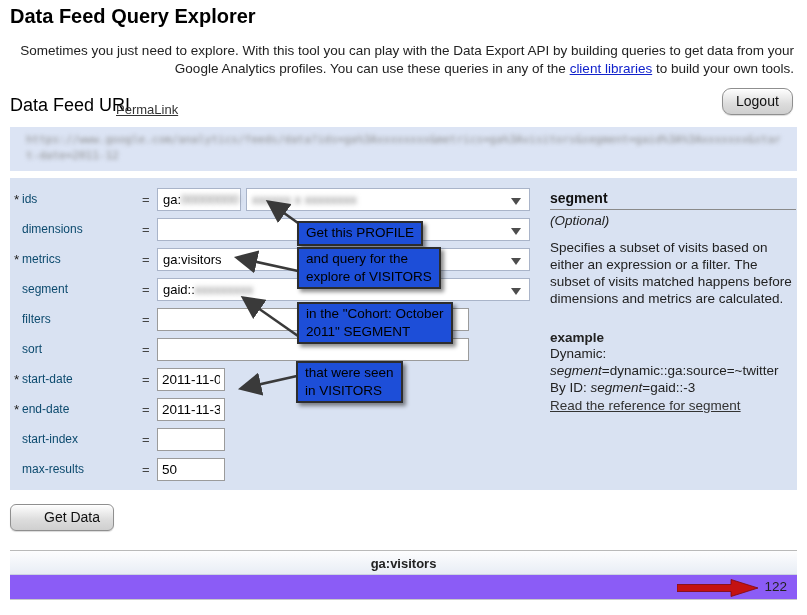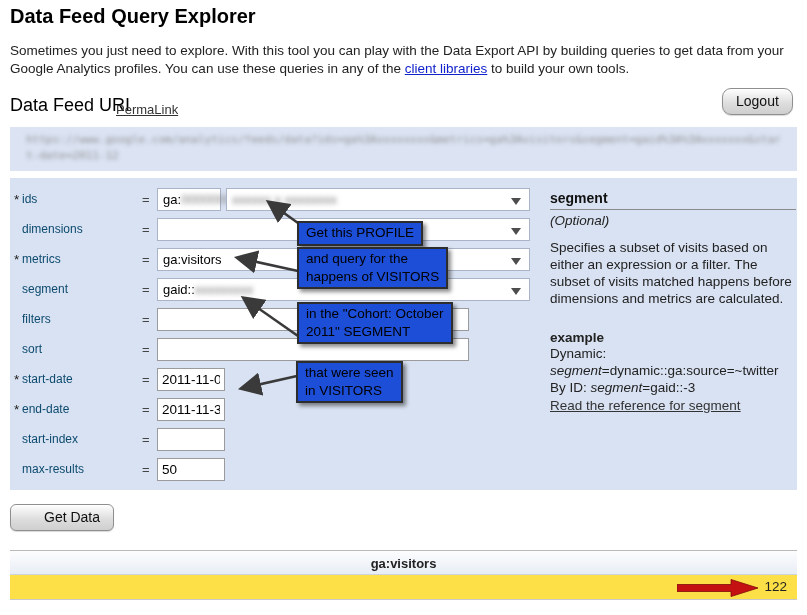--- a/index.html
+++ b/index.html
@@ -2,21 +2,21 @@
 <html><head>
 <meta charset="utf-8">
 <style>
   * { margin:0; padding:0; box-sizing:border-box; }
   html,body { background:#fff; }
   body { font-family:"Liberation Sans", sans-serif; }
   .page { position:relative; width:807px; height:615px; background:#fff; overflow:hidden; }
 
   .page-title { position:absolute; left:10px; top:5px; font-size:20px; font-weight:bold; color:#000; }
 
-  .intro { position:absolute; left:10px; top:42px; width:784px; font-size:13.5px; line-height:18px; color:#222; }
+  .intro { position:absolute; left:10px; top:42px; width:784px; font-size:13.5px; line-height:18px; color:#222;text-align:right; }
   .intro a { color:#1122cc; text-decoration:underline; cursor:pointer; }
 
   .uri-heading { position:absolute; left:10px; top:95px; font-size:18px; color:#000000; }
   .permalink { position:absolute; left:116px; top:102px; font-size:13px; color:#333; text-decoration:underline; cursor:pointer; }
 
   .btn { display:inline-block; background:linear-gradient(#fefefe,#dcdcdc 60%,#cfcfcf); border:1px solid #8f8f8f;
          border-radius:6px; padding:4px 13px 5px; font-size:14px; color:#111; cursor:pointer;
          box-shadow:inset 0 1px 0 #fff, 0 1px 1px rgba(0,0,0,.15); }
   .logout-btn { position:absolute; left:722px; top:88px;border-radius:9px; }
   .getdata-btn { position:absolute; left:10px; top:504px;padding-left:33px; }
@@ -31,21 +31,21 @@
   .form-area { position:absolute; left:10px; top:178px; width:787px; height:312px; background:#d9e2f2; padding-top:6px; }
 
   .frow { display:flex; align-items:center; height:30px; padding-left:4px; }
   .star { width:8px; font-size:13.5px; color:#222; }
   .flabel { width:120px; font-size:12px; color:#0c4a6e; }
   .eq { width:15px; font-size:13px; color:#444; }
 
   .combo-wrap { display:flex; width:373px; gap:5px; }
   .combo { position:relative; display:flex; align-items:center; background:#fff; border:1px solid #a9b4c9;
            height:23px; padding:0 24px 0 5px; font-size:13px; color:#000; width:373px; cursor:pointer; }
-  .combo.sub1 { width:64px; padding-right:4px; cursor:default; }
+  .combo.sub1 { width:84px; padding-right:4px; cursor:default; }
   .combo.sub2 { flex:1; width:auto; }
   .dd-arrow { position:absolute; right:8px; top:9px; width:0; height:0;
               border-left:5.5px solid transparent; border-right:5.5px solid transparent;
               border-top:7px solid #4d4d4d; cursor:pointer; }
   .txt-input { height:23px; border:1px solid #9b9b9b; background:#fff; font-family:"Liberation Sans",sans-serif;
                font-size:13.5px; color:#000; padding:0 4px; }
   .wide { width:312px; }
   .small { width:68px; }
 
   .help-panel { position:absolute; left:540px; top:12px; width:246px; color:#222; }
@@ -57,21 +57,21 @@
   .hp-ref { font-size:13.5px; color:#333; text-decoration:underline; cursor:pointer; display:inline-block; }
 
   .callout { position:absolute; background:#1d4ed8; border:2px solid #2d2d2d; padding:1px 7px 2px;
              font-size:13.5px; line-height:17.5px; color:#000; white-space:nowrap;
              box-shadow:3px 3px 4px rgba(0,0,0,.45); }
   .arrows-svg { position:absolute; left:0; top:0; pointer-events:none; }
 
   .results-table { position:absolute; left:10px; top:550px; width:787px; }
   .rt-header { height:25px; line-height:25px; text-align:center; font-size:13px; font-weight:bold; color:#222;
                background:linear-gradient(#fdfdfe,#e8edf5); border-top:1px solid #b9b9b9; border-bottom:1px solid #ccd4e0; }
-  .rt-row { position:relative; height:25px; line-height:24px; background:#fde047; border-bottom:1px solid #c9c9c9;
+  .rt-row { position:relative; height:25px; line-height:24px; background:#8b5cf6; border-bottom:1px solid #c9c9c9;
             text-align:right; padding-right:10px; font-size:13.5px; color:#222; }
   .red-arrow { position:absolute; right:38px; top:3px; }
 </style>
 </head>
 <body>
 
 <div class="page">
 
   <div class="page-title">Data Feed Query Explorer</div>
 
@@ -200,21 +200,21 @@
       <line x1="288" y1="158" x2="235" y2="121" stroke="#3a3a3a" stroke-width="2.6" marker-end="url(#ah)"></line>
       <line x1="287" y1="198" x2="233" y2="210" stroke="#3a3a3a" stroke-width="2.6" marker-end="url(#ah)"></line>
     </svg>
 
     <div class="callout" style="left:287px; top:43px;">
       <div>Get this PROFILE</div>
         <div></div>
     </div>
     <div class="callout" style="left:287px; top:69px;">
       <div>and query for the</div>
-        <div>happens of VISITORS</div>
+        <div>explore of VISITORS</div>
     </div>
     <div class="callout" style="left:287px; top:124px;">
       <div>in the "Cohort: October</div>
         <div>2011" SEGMENT</div>
     </div>
     <div class="callout" style="left:286px; top:183px;">
       <div>that were seen</div>
         <div>in VISITORS</div>
     </div>
 

